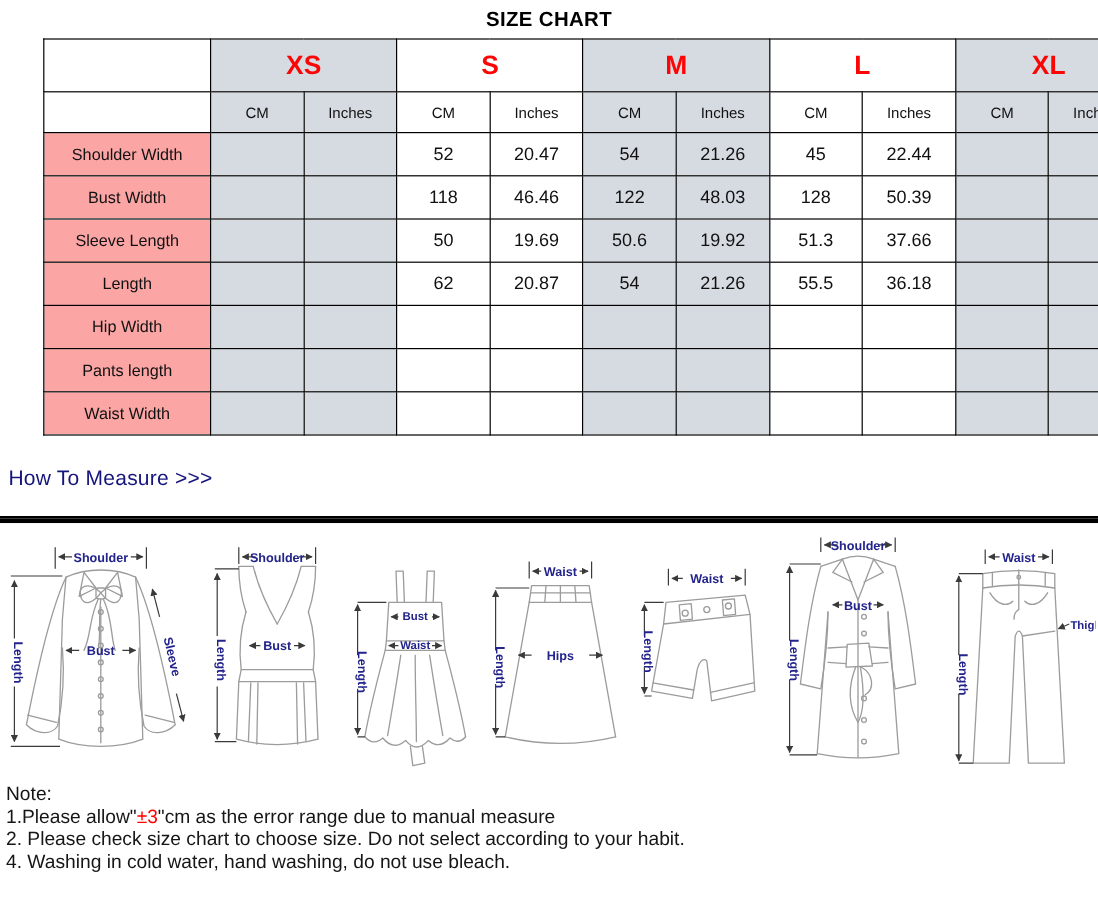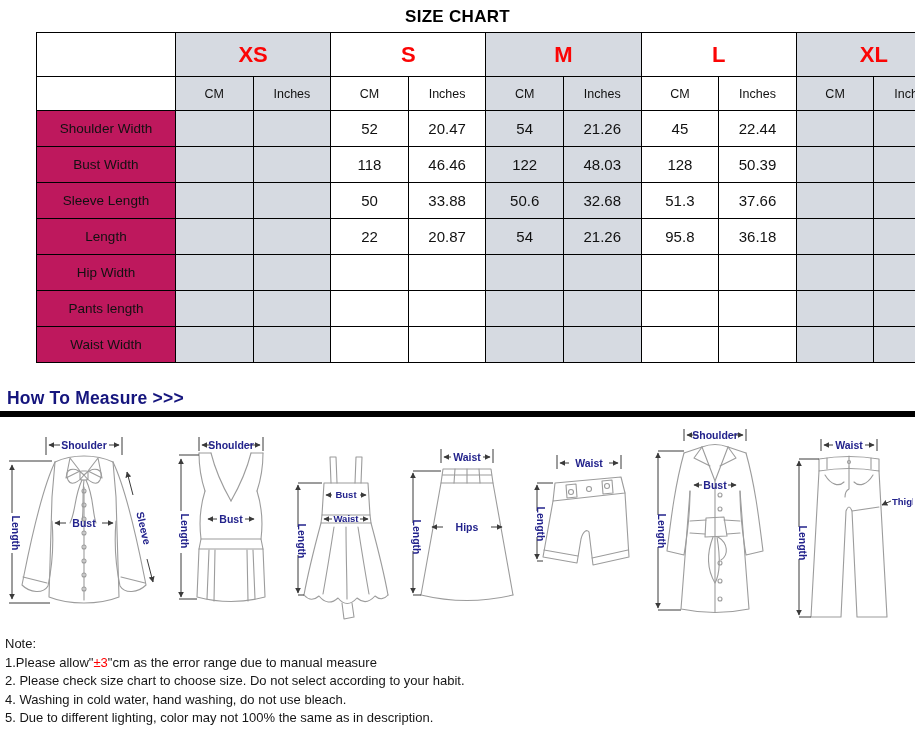--- a/index.html
+++ b/index.html
@@ -14,39 +14,39 @@
     text-align:center; font-size:17px; font-weight:bold;
     padding:7px 0 5px 0; letter-spacing:.3px; color:#000;
   }
 
   table.size-chart { width:915px; border-collapse:collapse; table-layout:fixed;margin-left:36px; }
   table.size-chart td { border:1px solid #000; text-align:center; vertical-align:middle; padding:0; overflow:hidden; }
   td.shade { background:#d6dae1; }
   tr.size-row td { height:44px; font-size:22px; font-weight:bold; color:#fb0505; }
   tr.unit-row td { height:34px; font-size:12.5px; font-weight:normal; color:#111; }
   tr.data-row td { height:36px; font-size:15px; color:#111; }
-  tr.data-row td.lbl { font-size:13.5px; background:#be185d; }
+  tr.data-row td.lbl { font-size:13.5px; background:#fca5a5; }
 
   .htm-heading {
-    margin:25px 0 2px 7px; font-size:17.5px; font-weight:bold;
+    margin:25px 0 21px 7px; font-size:17.5px; font-weight:normal;
     color:#15157d; letter-spacing:.2px;
   }
   .double-rule { height:3px; border-top:2px solid #000; border-bottom:4px solid #000; }
 
   .diagrams {
     height:210px; display:flex; justify-content:space-between;
     align-items:flex-start; padding:4px 2px 0 2px; background:#fff;
   }
   .diagrams svg { display:block; }
   .g { fill:none; stroke:#9c9c9c; stroke-width:1.1; stroke-linecap:round; stroke-linejoin:round; }
   .m { fill:none; stroke:#3a3a3a; stroke-width:1; }
   .mlabel { font-family:"Liberation Sans", sans-serif; font-size:10.5px; font-weight:bold; fill:#23238c; }
   .mlabel-sm { font-family:"Liberation Sans", sans-serif; font-size:9.5px; font-weight:bold; fill:#23238c; }
 
-  .notes { margin:8px 0 0 5px; font-size:13px; line-height:18.5px; color:#161616; }
+  .notes { margin:8px 0 0 5px; font-size:16px; line-height:18.5px; color:#161616; }
   .notes .red { color:#ff0000; }
 </style>
 </head>
 <body>
 
 <div class="page">
 
   <div class="title">SIZE CHART</div>
 
   <table class="size-chart">
@@ -110,37 +110,37 @@
         <td>128</td>
         <td>50.39</td>
         <td class="shade"></td>
         <td class="shade"></td>
       </tr>
       <tr class="data-row">
         <td class="lbl">Sleeve Length</td>
         <td class="shade"></td>
         <td class="shade"></td>
         <td>50</td>
-        <td>33.88</td>
+        <td>19.69</td>
         <td class="shade">50.6</td>
-        <td class="shade">32.68</td>
+        <td class="shade">19.92</td>
         <td>51.3</td>
         <td>37.66</td>
         <td class="shade"></td>
         <td class="shade"></td>
       </tr>
       <tr class="data-row">
         <td class="lbl">Length</td>
         <td class="shade"></td>
         <td class="shade"></td>
-        <td>22</td>
+        <td>62</td>
         <td>20.87</td>
         <td class="shade">54</td>
         <td class="shade">21.26</td>
-        <td>95.8</td>
+        <td>55.5</td>
         <td>36.18</td>
         <td class="shade"></td>
         <td class="shade"></td>
       </tr>
       <tr class="data-row">
         <td class="lbl">Hip Width</td>
         <td class="shade"></td>
         <td class="shade"></td>
         <td></td>
         <td></td>
@@ -391,16 +391,15 @@
       <text class="mlabel-sm" x="109" y="74" text-anchor="start">Thigh</text>
       <text class="mlabel" x="16" y="112" text-anchor="middle" transform="rotate(90 16 112)">Length</text>
     </svg>
   </div>
 
   <div class="notes">
     <div>Note:</div>
     <div><span>1.Please allow"</span><span class="red">±3</span><span>"cm as the error range due to manual measure</span></div>
     <div>2. Please check size chart to choose size. Do not select according to your habit.</div>
     <div>4. Washing in cold water, hand washing, do not use bleach.</div>
-    <div>5. Due to different lighting, color may not 100% the same as in description.</div>
   </div>
 
 </div>
 
 </body></html>

